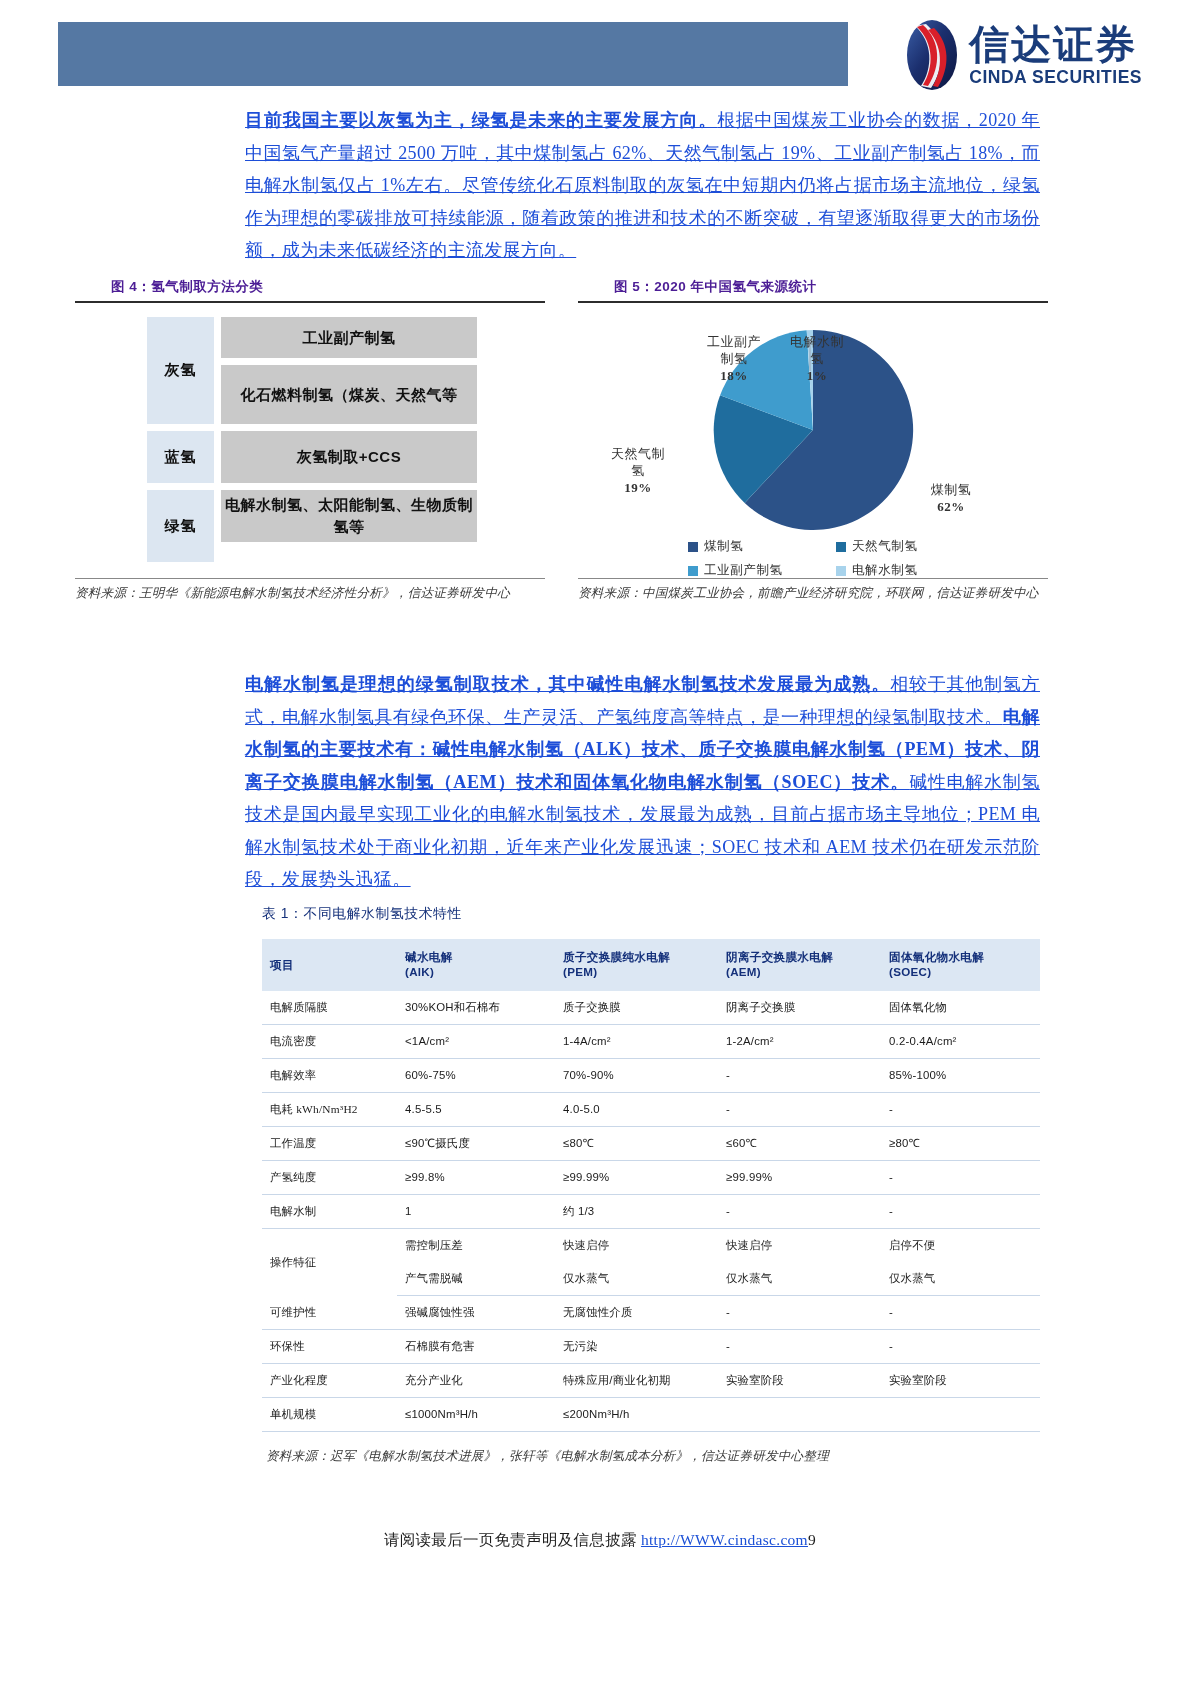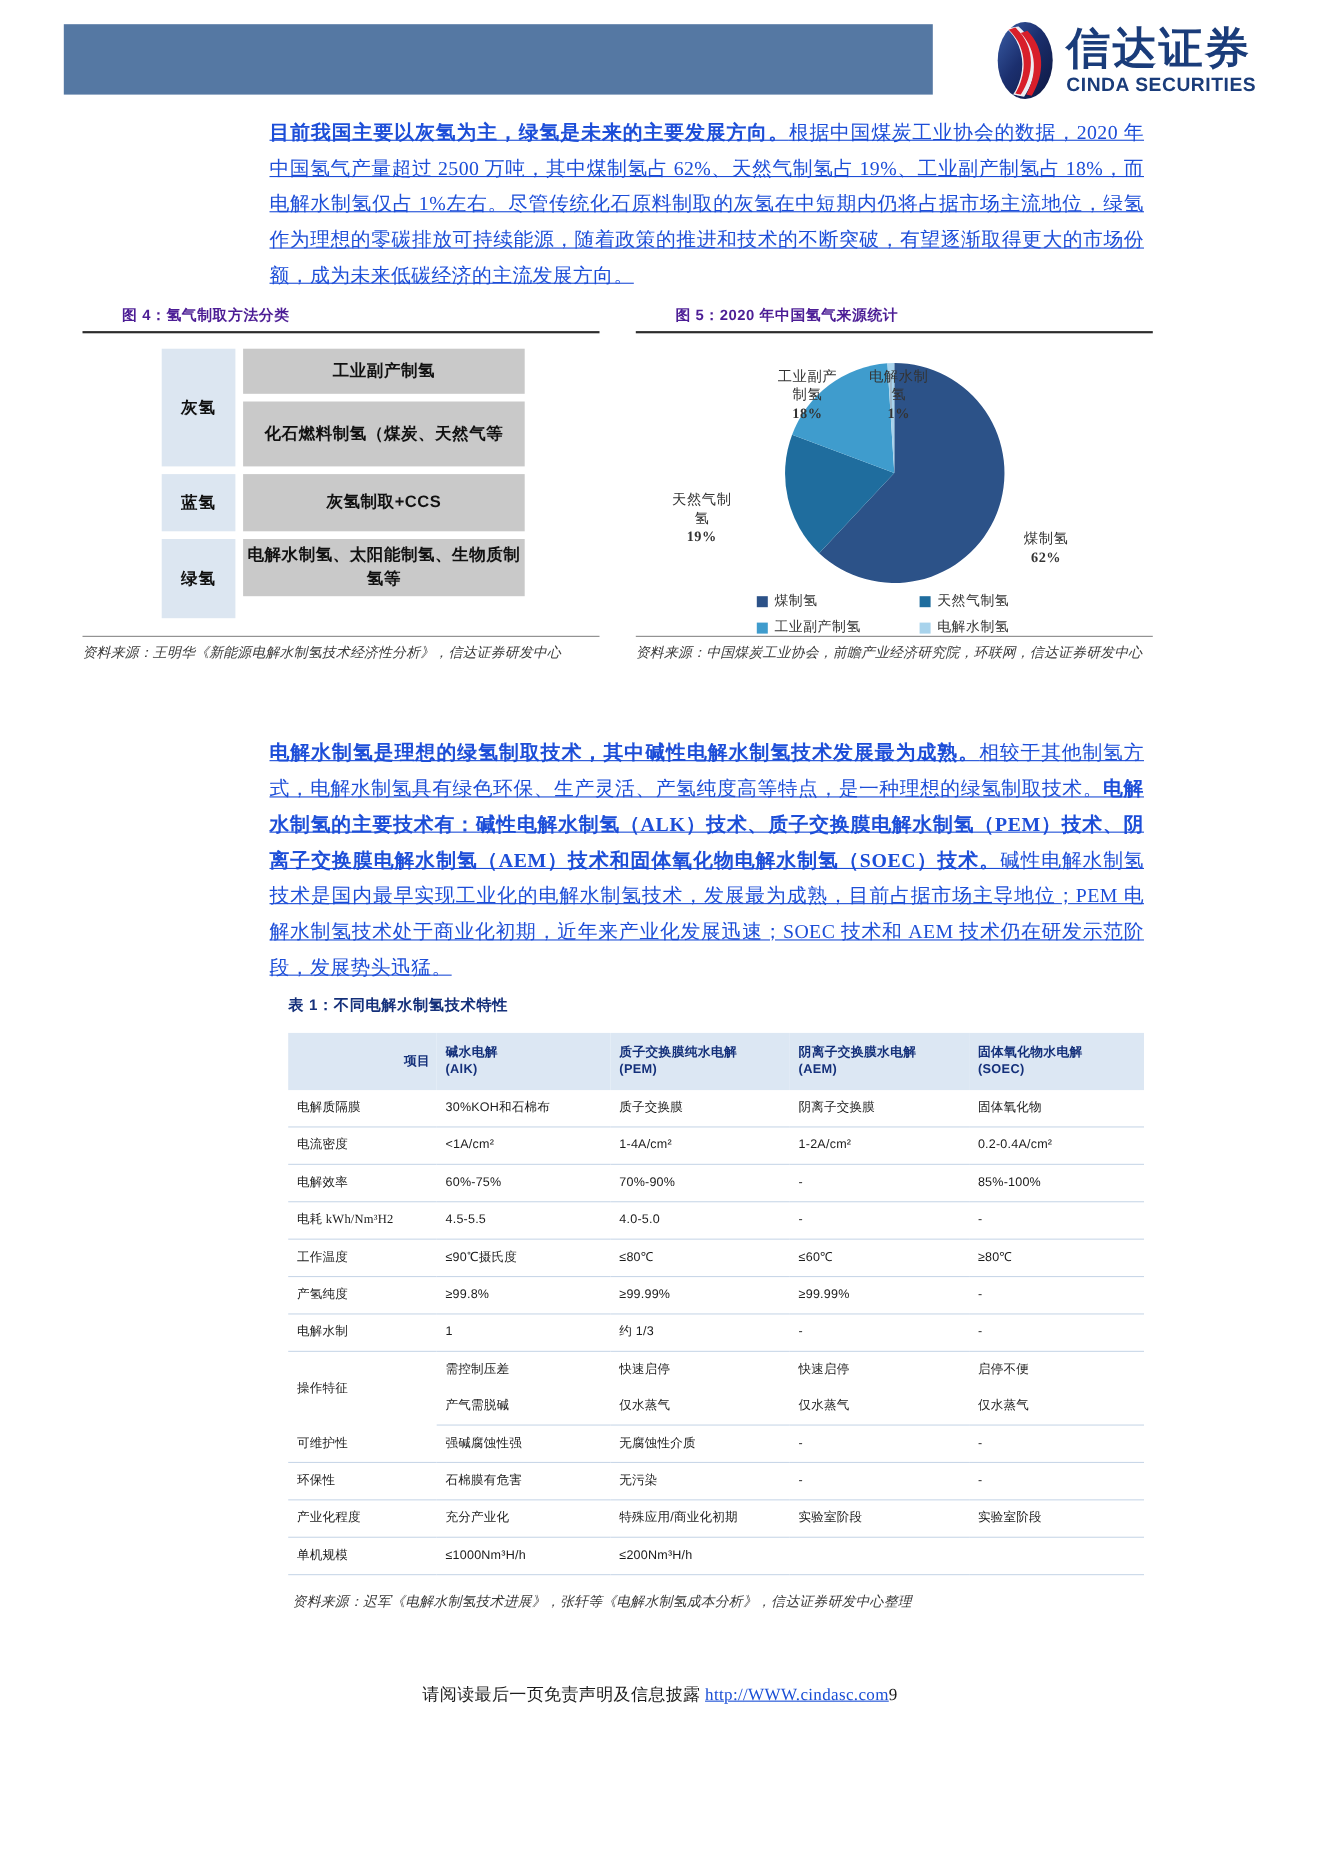--- a/index.html
+++ b/index.html
@@ -196,21 +196,21 @@
   
   #table1 {
     position: absolute;
     left: 262px;
     top: 905px;
     width: 778px;
   }
   .tbl-title {
     font-family: "Liberation Sans", sans-serif;
     font-size: 13.8px;
-    font-weight: bold;
+    font-weight: normal;
     color: #14307a;
     letter-spacing: 0.6px;
     margin-bottom: 16px;
   }
   table {
     width: 100%;
     border-collapse: collapse;
     font-family: "Liberation Sans", sans-serif;
     font-size: 11.4px;
     color: #1b1b1b;
@@ -229,21 +229,21 @@
   thead th .sub { display: block; }
   tbody td {
     border-bottom: 1px solid #c9d7e8;
     padding: 9px 6px 9px 8px;
     vertical-align: middle;
     letter-spacing: 0.2px;
     line-height: 15px;
   }
   tbody tr.nb td { border-bottom: none; }
   td.k { color: #1b1b1b; font-family: Liberation Serif, serif; }
-  .col1 { width: 135px; text-align: right; }
+  .col1 { width: 135px; }
   .col2 { width: 158px; }
   .col3 { width: 163px; }
   .col4 { width: 163px; }
   .col5 { width: 159px; }
   .tbl-source {
     font-size: 12.6px;
     font-style: italic;
     color: #3a3a3a;
     letter-spacing: 0.2px;
     margin-top: 16px;

